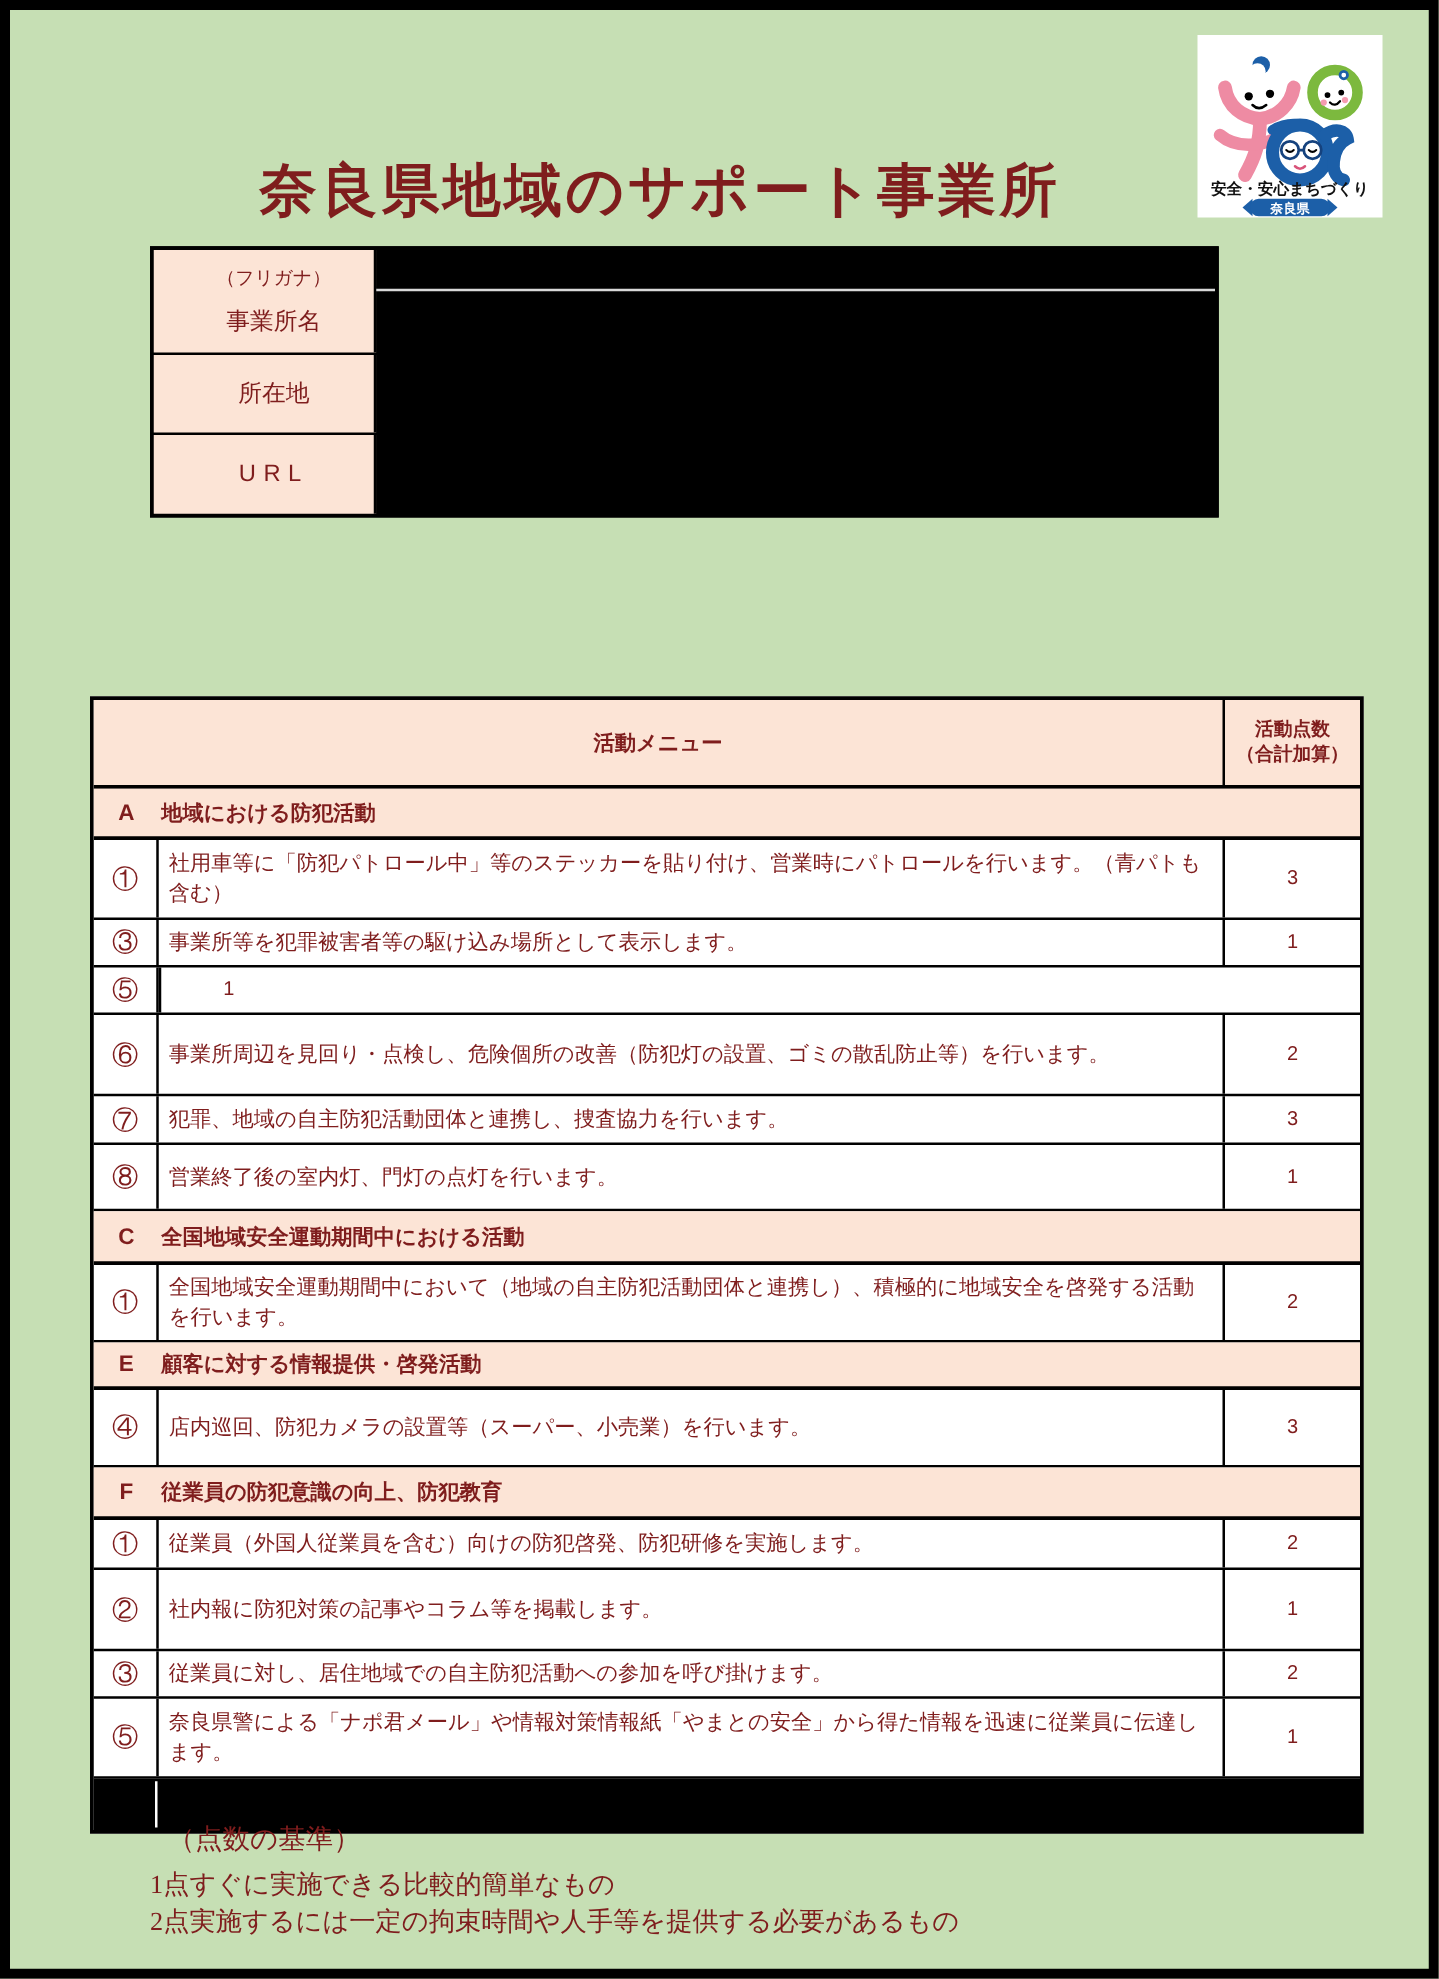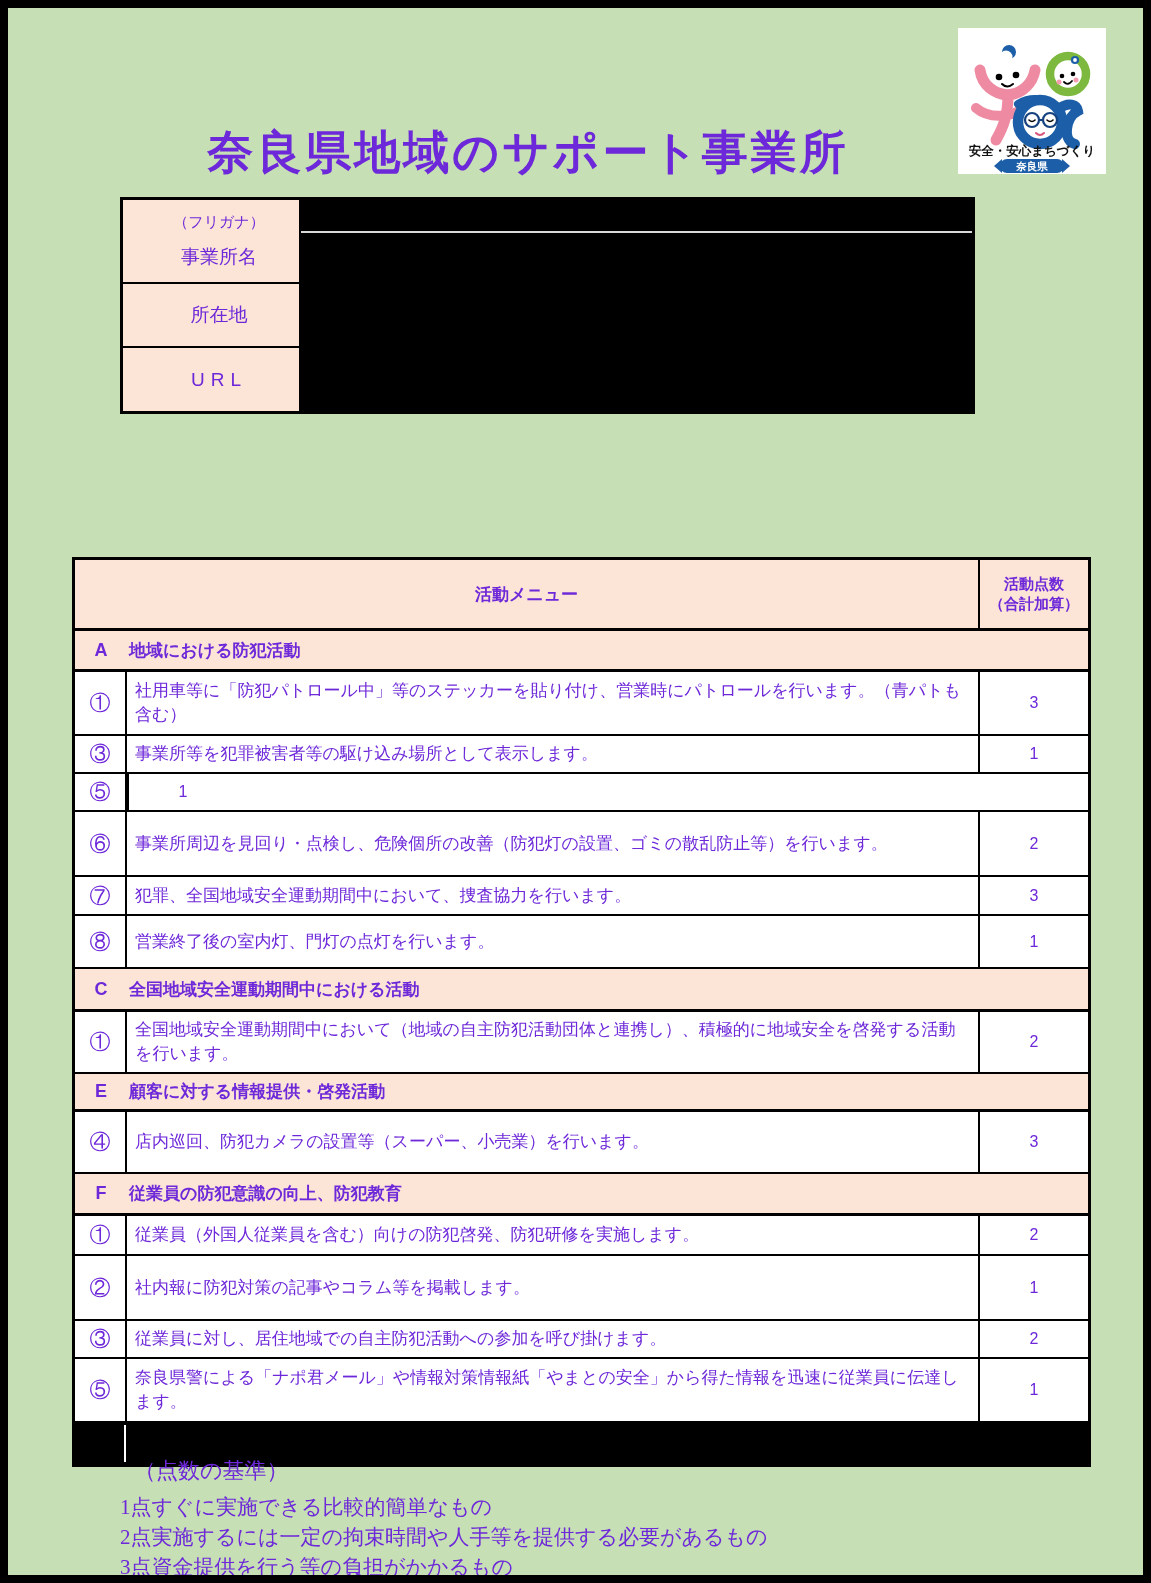--- a/index.html
+++ b/index.html
@@ -3,21 +3,21 @@
 <meta charset="utf-8">
 <style>
   html,body{margin:0;padding:0;background:#888;}
   .page{
     position:relative;
     width:1151px;height:1583px;
     background:#c6dfb4;
     border:8px solid #000;
     box-sizing:border-box;
     font-family:"Liberation Sans", sans-serif;
-    color:#6d28d9;
+    color:#7f1d1d;
     overflow:hidden;
   }
   
   .doc-title{
     position:absolute;top:114px;left:0;width:1040px;
     text-align:center;
     font-size:46px;font-weight:600;letter-spacing:3px;
     white-space:nowrap;
   }
   
@@ -197,21 +197,21 @@
       <div class="mt-num">⑤</div>
       <div class="mt-points">1</div>
     </div>
     <div class="mt-row" style="height:65px">
       <div class="mt-num">⑥</div>
       <div class="mt-text">事業所周辺を見回り・点検し、危険個所の改善（防犯灯の設置、ゴミの散乱防止等）を行います。</div>
       <div class="mt-points">2</div>
     </div>
     <div class="mt-row" style="height:39px">
       <div class="mt-num">⑦</div>
-      <div class="mt-text">犯罪、全国地域安全運動期間中において、捜査協力を行います。</div>
+      <div class="mt-text">犯罪、地域の自主防犯活動団体と連携し、捜査協力を行います。</div>
       <div class="mt-points">3</div>
     </div>
     <div class="mt-row" style="height:53px">
       <div class="mt-num">⑧</div>
       <div class="mt-text">営業終了後の室内灯、門灯の点灯を行います。</div>
       <div class="mt-points">1</div>
     </div>
 
     <div class="mt-row mt-section" style="height:43px">
       <div class="mt-letter">C</div>
@@ -261,16 +261,15 @@
       <div class="mt-points">1</div>
     </div>
 
     <div class="mt-row mt-redacted" style="height:41px"></div>
   </div>
 
   <div class="notes">
     <div class="notes-title">（点数の基準）</div>
     <div class="note-line">1点すぐに実施できる比較的簡単なもの</div>
     <div class="note-line">2点実施するには一定の拘束時間や人手等を提供する必要があるもの</div>
-    <div class="note-line">3点資金提供を行う等の負担がかかるもの</div>
   </div>
 
 </div>
 
 </body></html>

